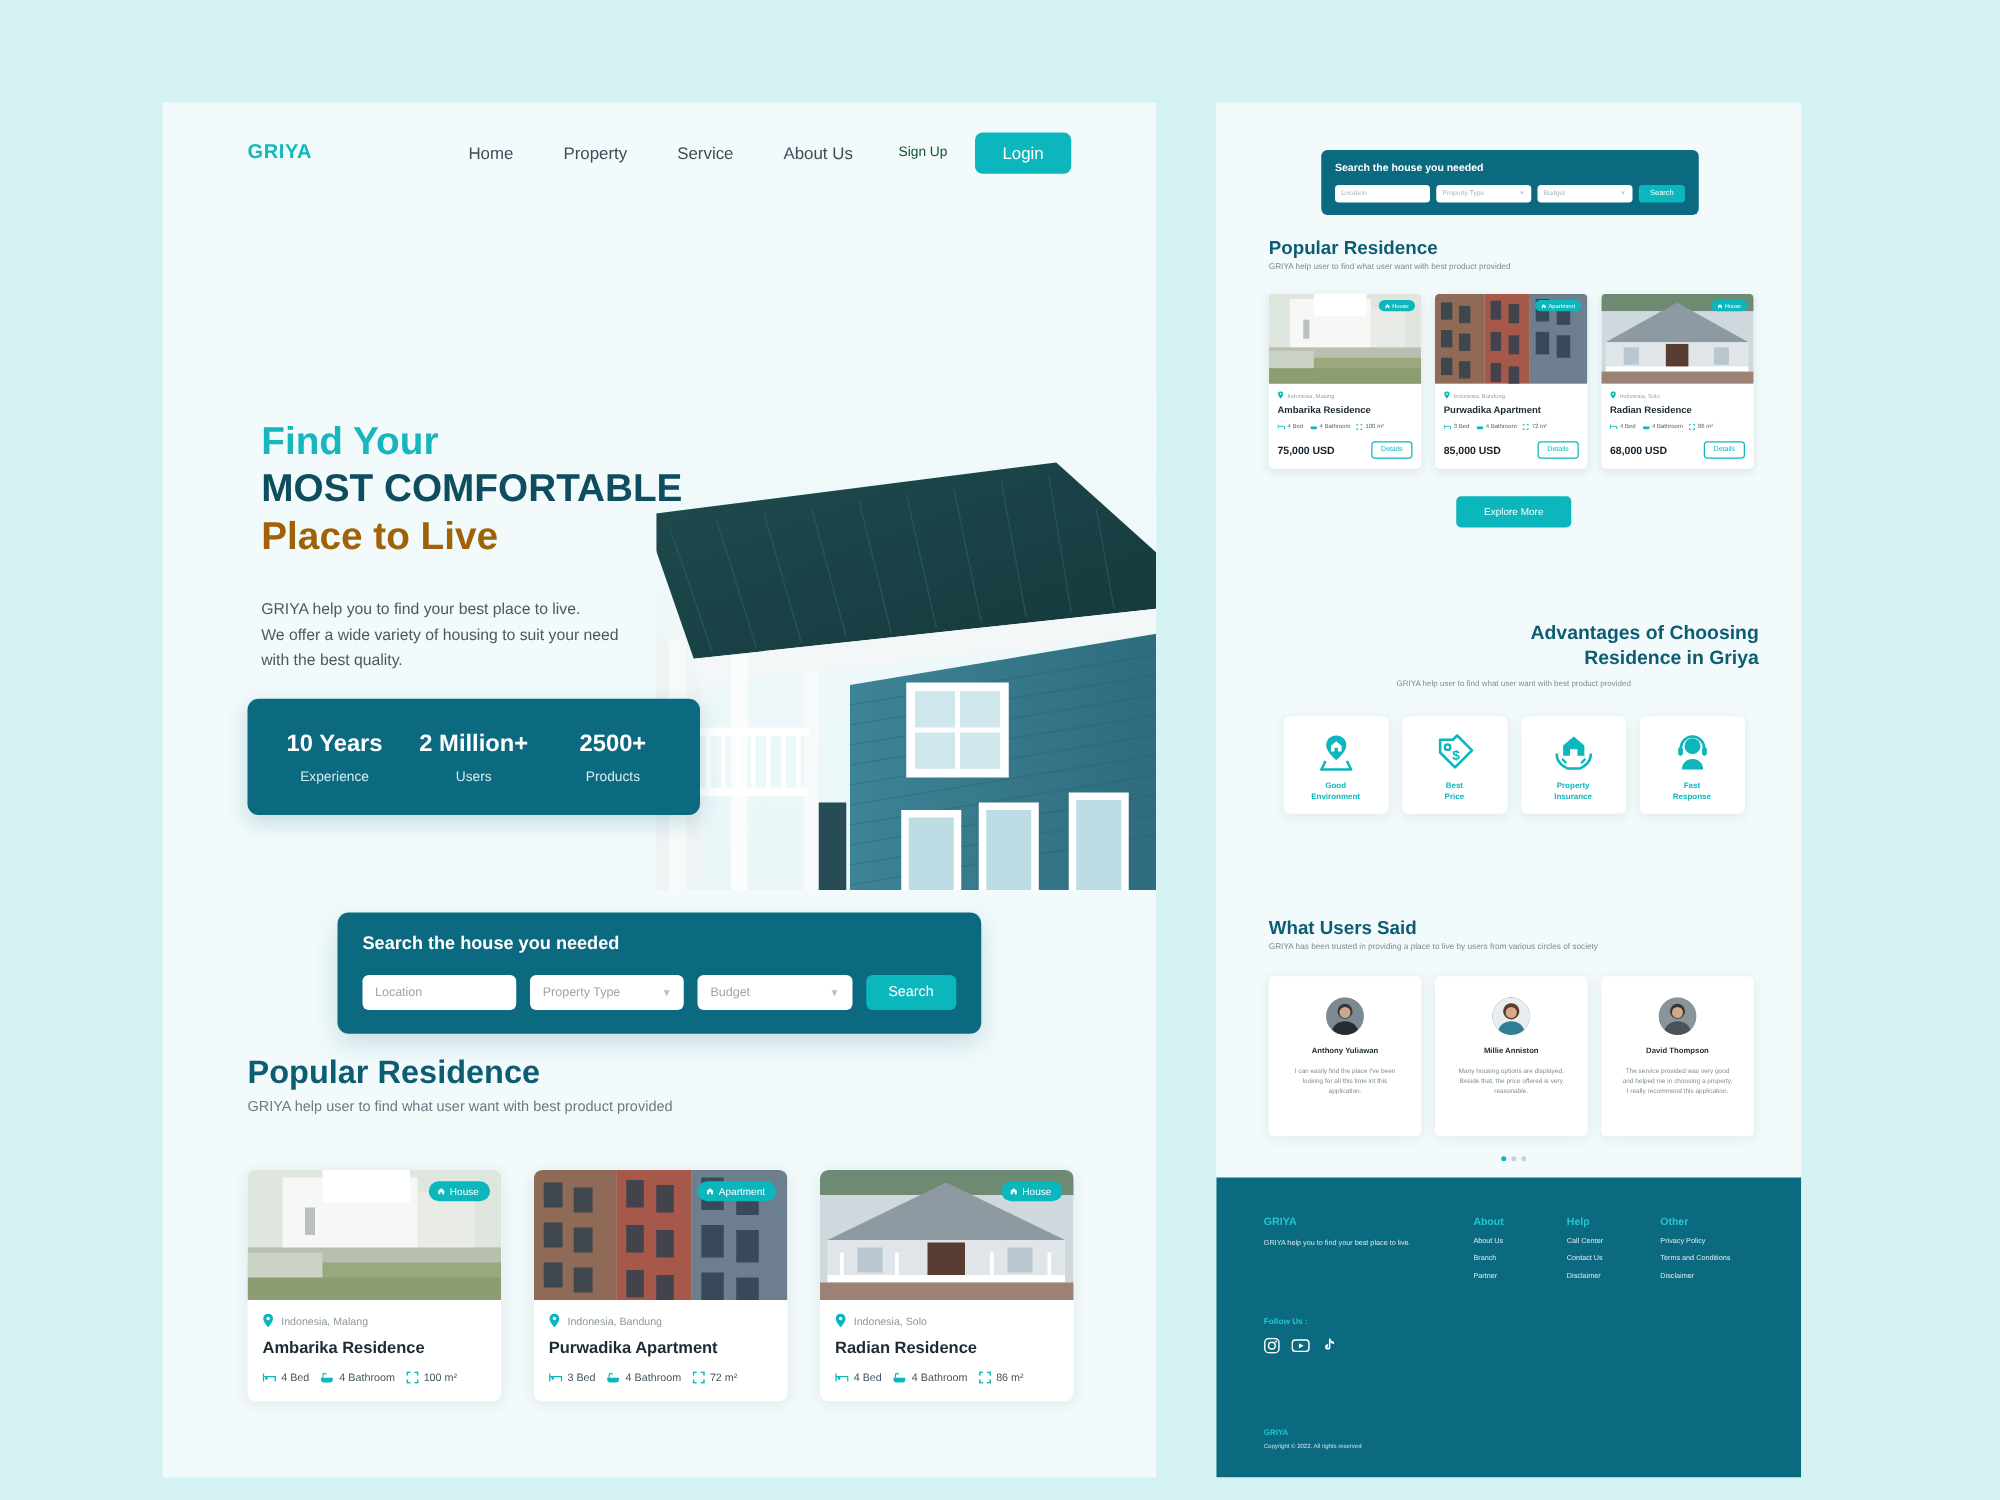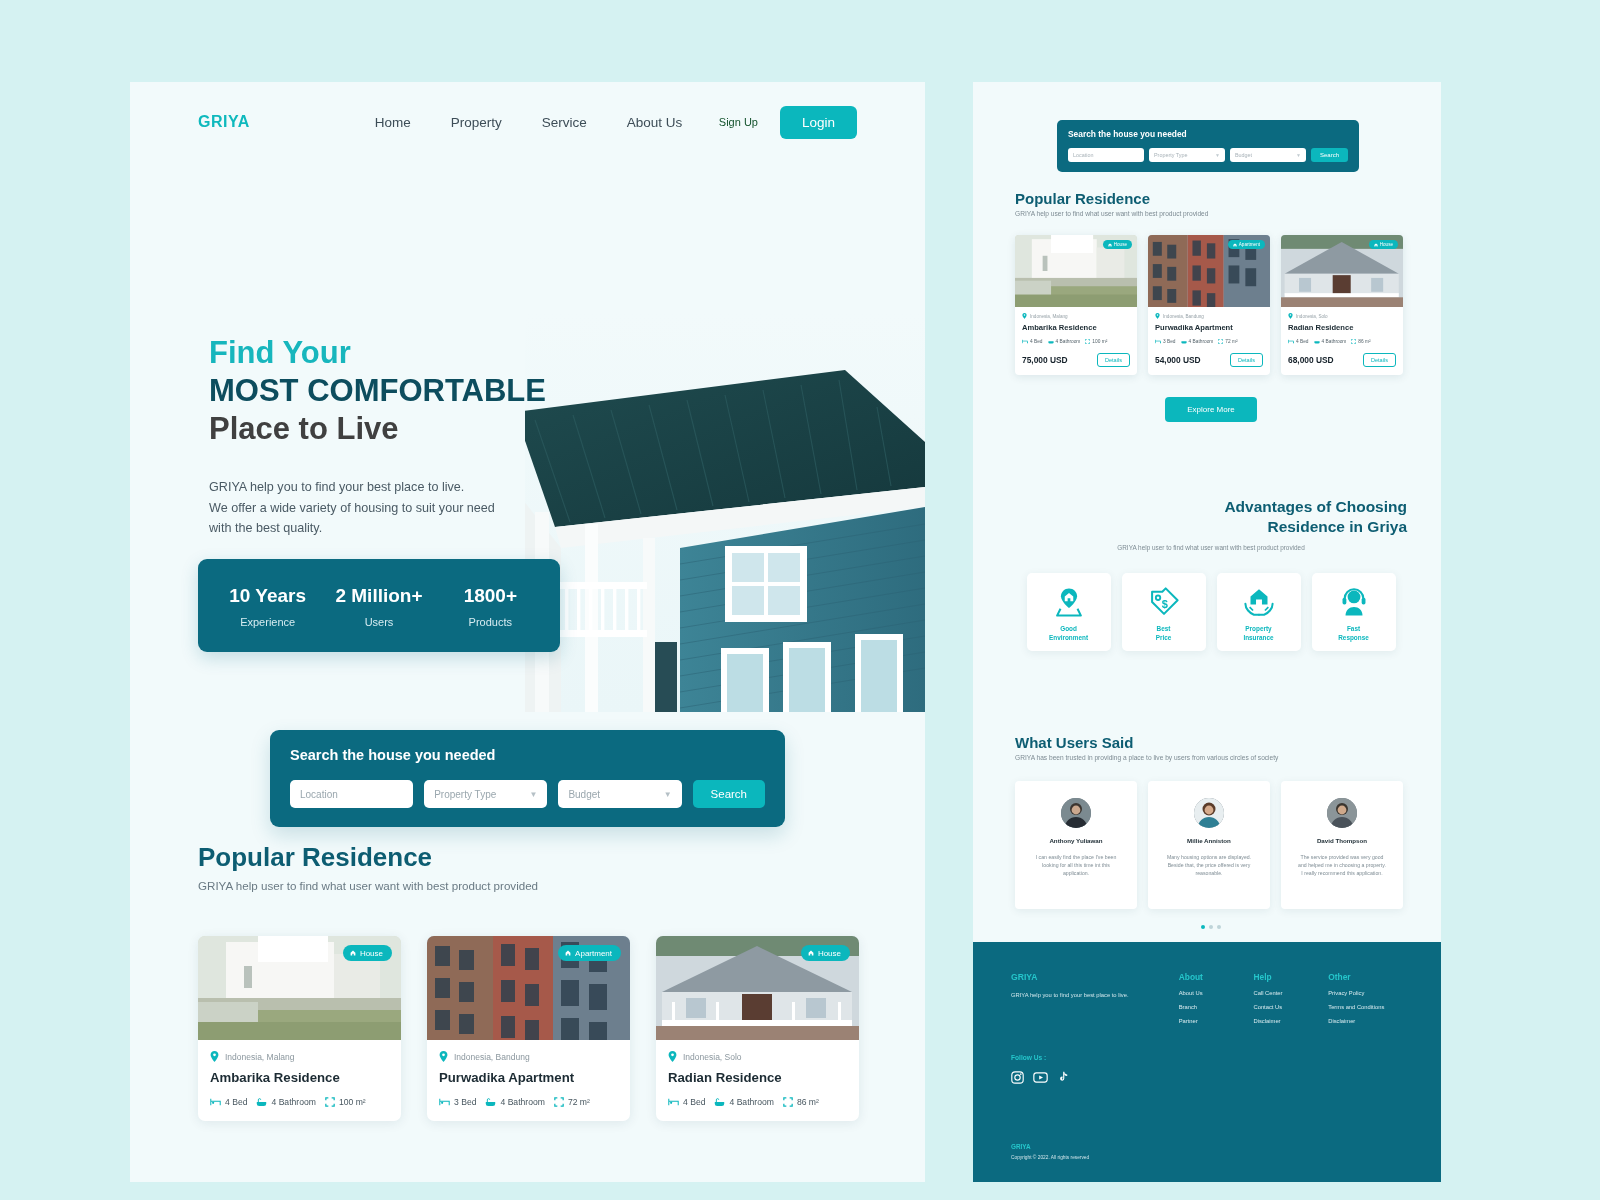--- a/index.html
+++ b/index.html
@@ -36,21 +36,21 @@
     background: #0bb7bd; color: #fff; font-size: 13.5px;
     border: none; border-radius: 6px; padding: 9px 22px; cursor: pointer;
     font-family: "Liberation Sans", sans-serif;
   }
 
   
   .hero { position: relative; height: 590px; }
   .hero-text { position: absolute; left: 79px; top: 190px; width: 420px; z-index: 3; }
   .h1a { color: #17b6bd; font-size: 31px; font-weight: bold; line-height: 1.22; }
   .h1b { color: #0d4d5e; font-size: 31px; font-weight: bold; line-height: 1.22; }
-  .h1c { color: #404040; font-size: 31px; font-weight: bold; line-height: 1.22; }
+  .h1c { color: #a16207; font-size: 31px; font-weight: bold; line-height: 1.22; }
   .hero-sub { margin-top: 30px; color: #4a5a64; font-size: 12.6px; line-height: 1.63; }
 
   .stats {
     position: absolute; left: 68px; top: 415px;
     width: 362px; background: #0b6a80; border-radius: 9px;
     display: flex; padding: 26px 14px 24px 14px; z-index: 4;
     box-shadow: 0 6px 18px rgba(11,106,128,.2);
   }
   .stat { flex: 1; text-align: center; }
   .stat .num { color: #fff; font-size: 19px; font-weight: bold; }
@@ -323,21 +323,21 @@
       <div class="stats">
         <div class="stat">
           <div class="num">10 Years</div>
           <div class="lbl">Experience</div>
         </div>
         <div class="stat">
           <div class="num">2 Million+</div>
           <div class="lbl">Users</div>
         </div>
         <div class="stat">
-          <div class="num">1800+</div>
+          <div class="num">2500+</div>
           <div class="lbl">Products</div>
         </div>
       </div>
     </div>
 
     <div class="searchbar">
       <div class="st">Search the house you needed</div>
       <div class="search-row">
         <div class="sfield loc">Location</div>
         <div class="sfield sel">
@@ -684,21 +684,21 @@
                   <span>4 Bathroom</span>
                 </span>
                 <span class="r-feat">
                   <svg width="5" height="5" viewBox="0 0 12 12">
                       <path d="M1 4V1h3M8 1h3v3M11 8v3H8M4 11H1V8" stroke="#0bb7bd" stroke-width="1.8" fill="none"></path>
                     </svg>
                   <span>72 m²</span>
                 </span>
               </div>
               <div class="r-price-row">
-                <span class="r-price">54,000 USD</span>
+                <span class="r-price">85,000 USD</span>
                 <button class="r-details">Details</button>
               </div>
             </div>
           </div>
 
           <div class="r-card">
             <div class="r-card-img">
               <svg width="122" height="72" viewBox="0 0 203 104" preserveAspectRatio="none">
                 <rect width="203" height="104" fill="#cfd8dd"></rect>
                 <rect x="0" y="0" width="203" height="20" fill="#6f8a73"></rect>

